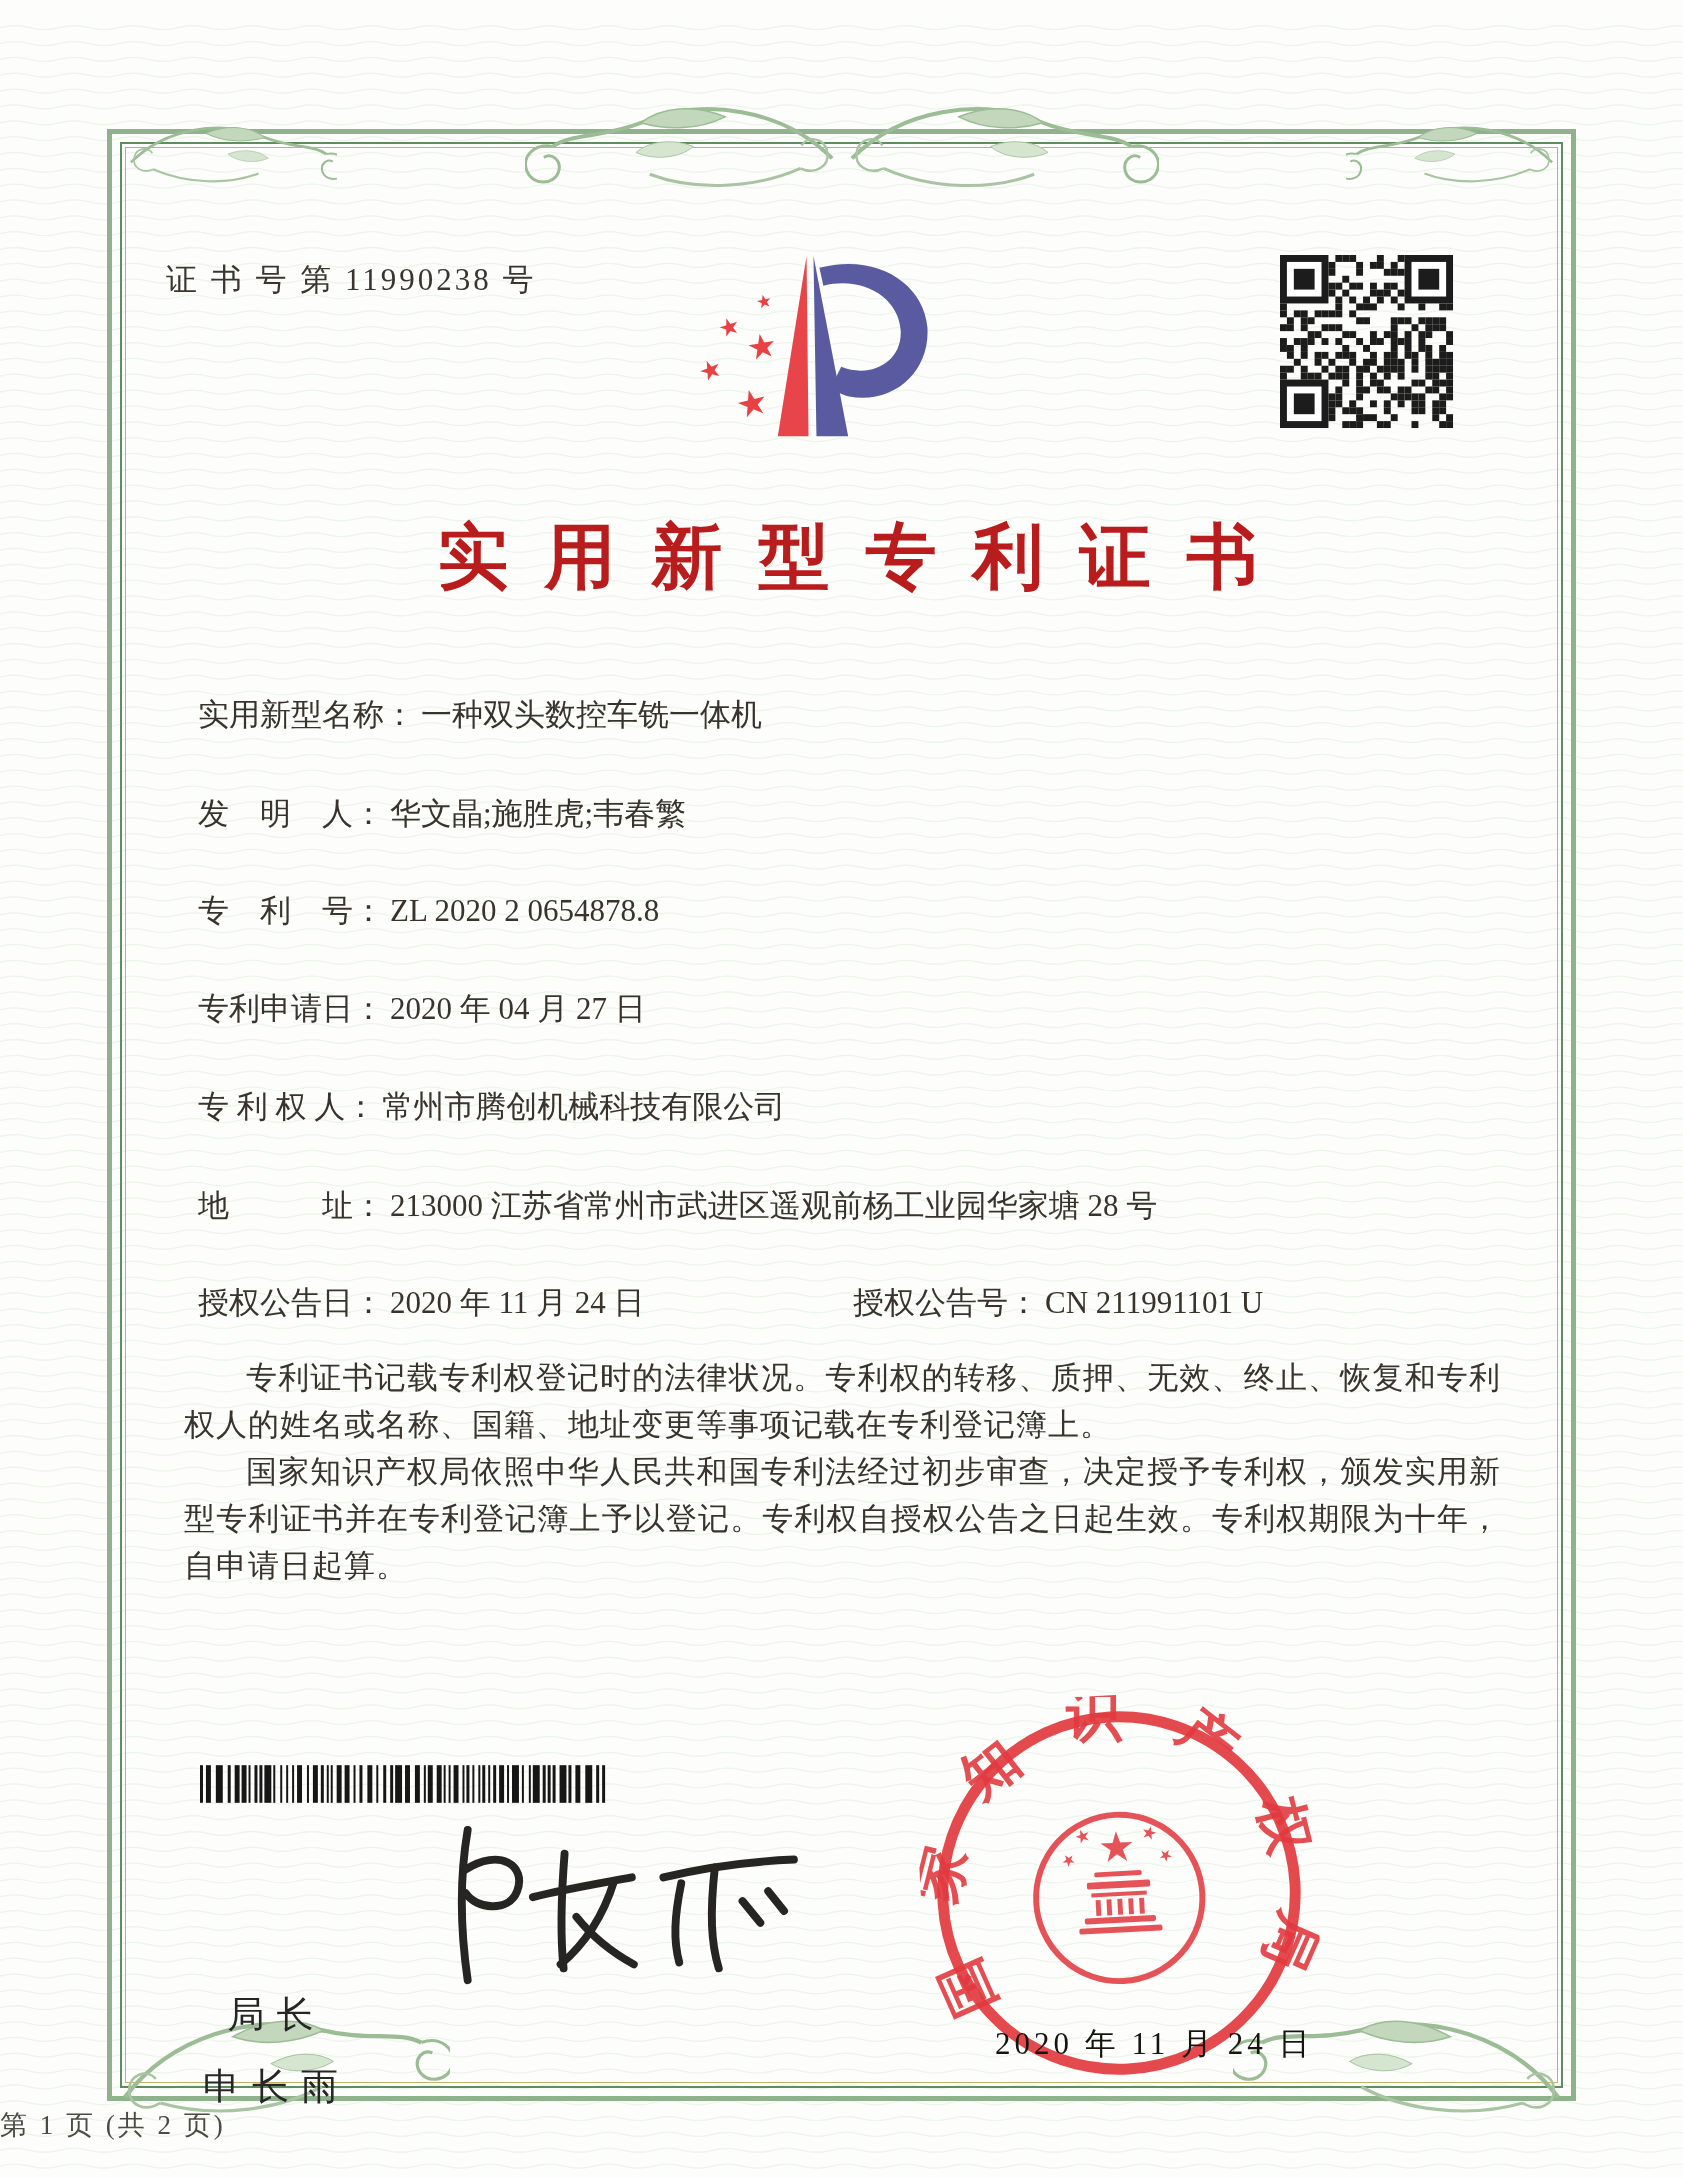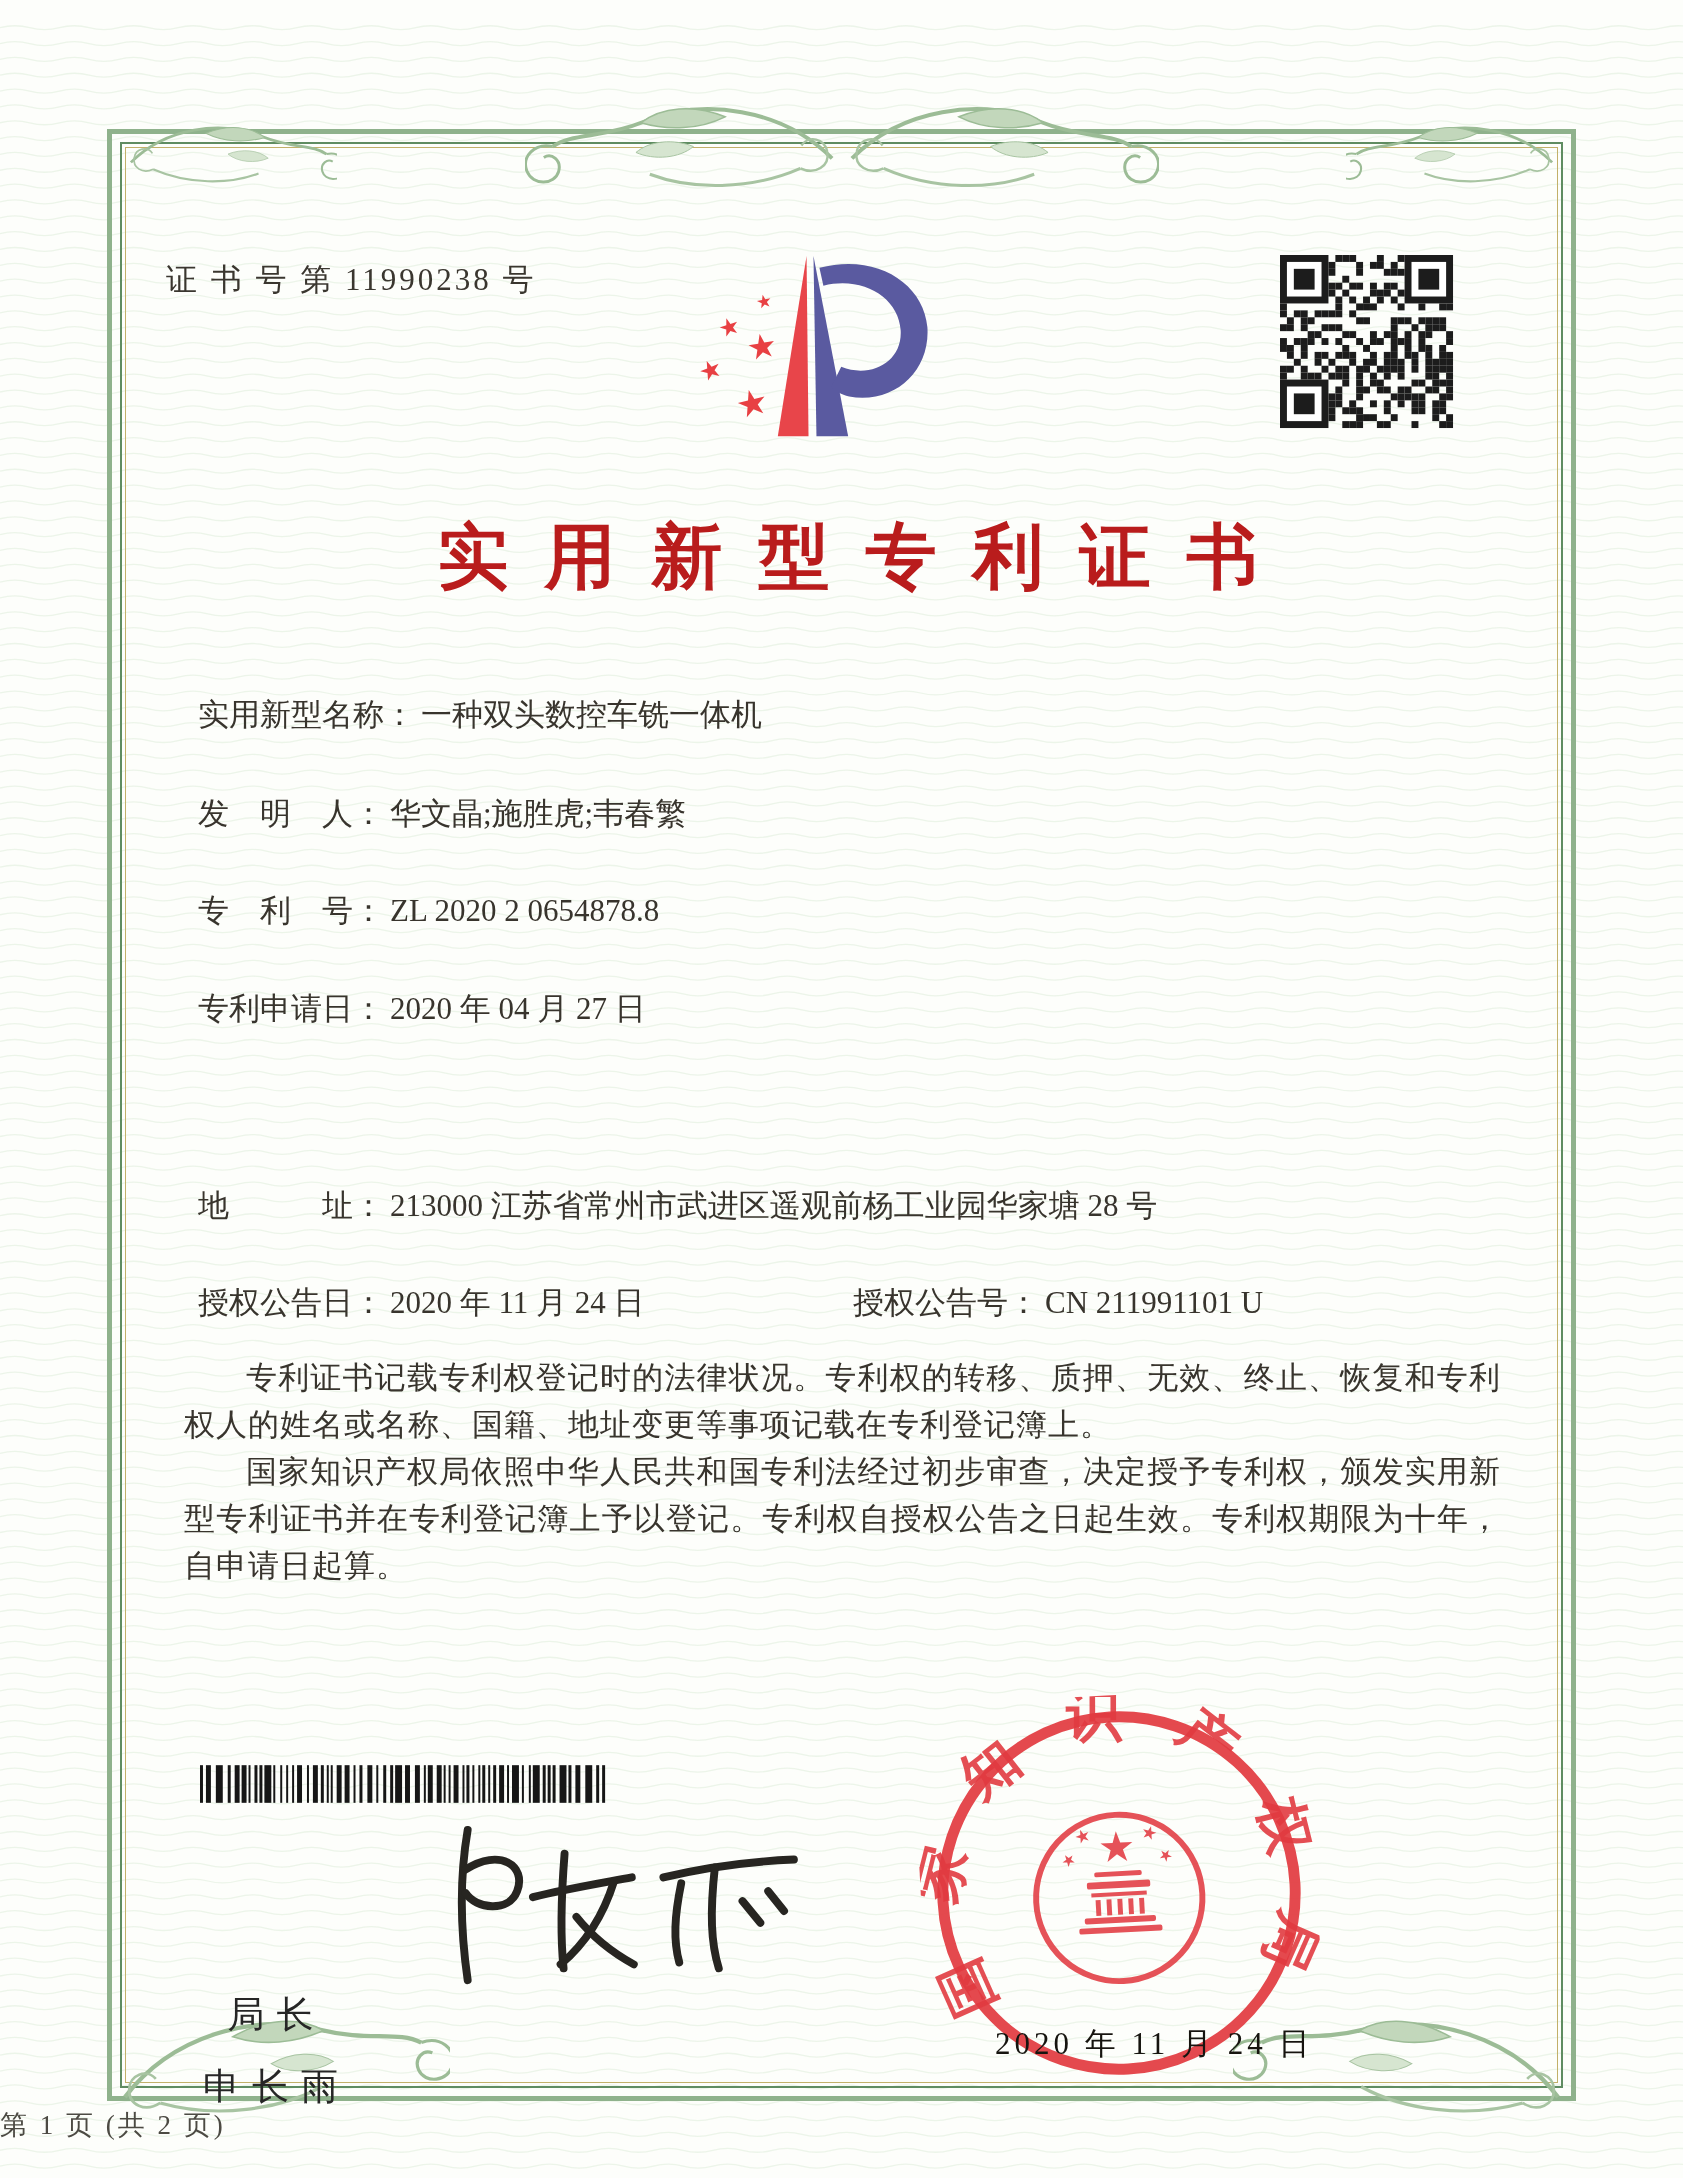--- a/index.html
+++ b/index.html
@@ -489,20 +489,23 @@
   </div>
   <div class="frow" style="top:793px">
     <span class="flabel">发　明　人：</span><span class="fvalue">华文晶;施胜虎;韦春繁</span>
   </div>
   <div class="frow" style="top:890px">
     <span class="flabel">专　利　号：</span><span class="fvalue">ZL 2020 2 0654878.8</span>
   </div>
   <div class="frow" style="top:988px">
     <span class="flabel">专利申请日：</span><span class="fvalue">2020 年 04 月 27 日</span>
   </div>
+  <div class="frow" style="top:1086px">
+    <span class="flabel">专 利 权 人：</span><span class="fvalue">常州市腾创机械科技有限公司</span>
+  </div>
   <div class="frow" style="top:1185px">
     <span class="flabel">地　　　址：</span><span class="fvalue">213000 江苏省常州市武进区遥观前杨工业园华家塘 28 号</span>
   </div>
   <div class="frow" style="top:1282px">
     <span class="flabel">授权公告日：</span><span class="fvalue">2020 年 11 月 24 日</span>
     <span class="grant2">
       <span class="flabel">授权公告号：</span><span class="fvalue">CN 211991101 U</span>
     </span>
   </div>
 

